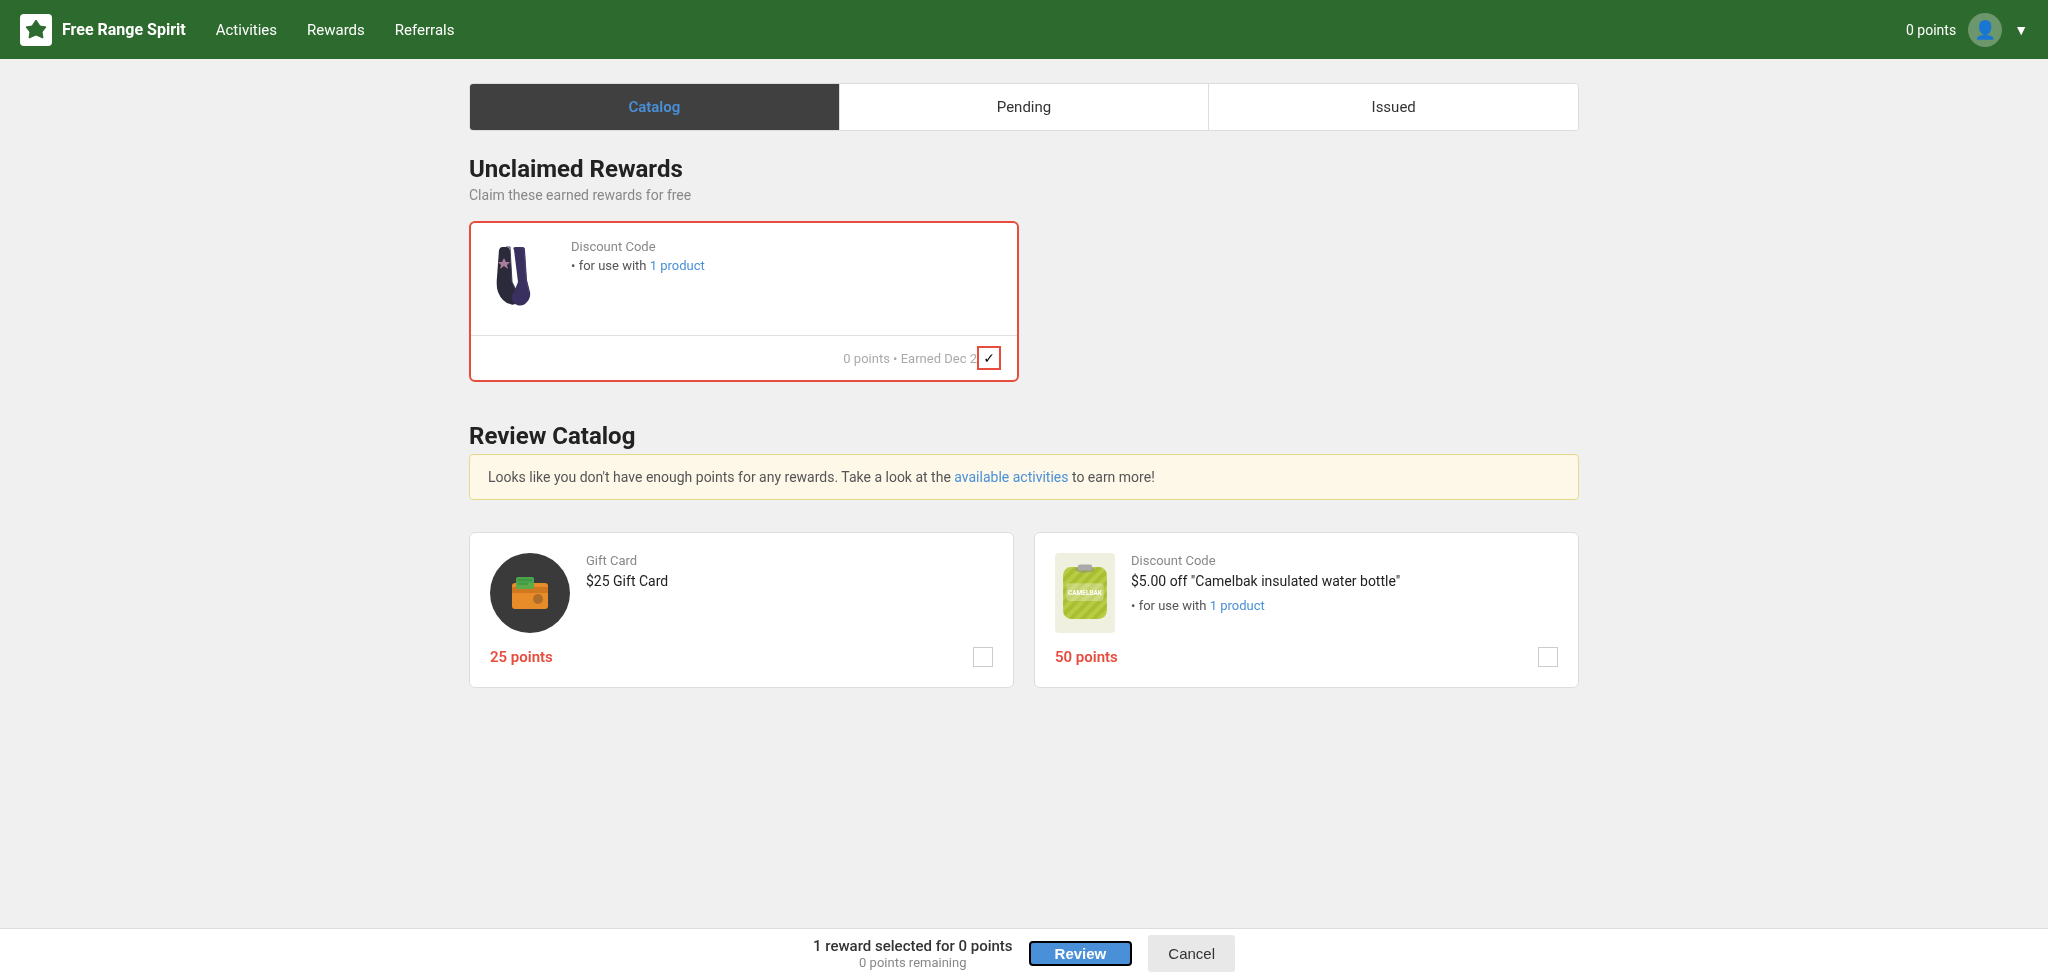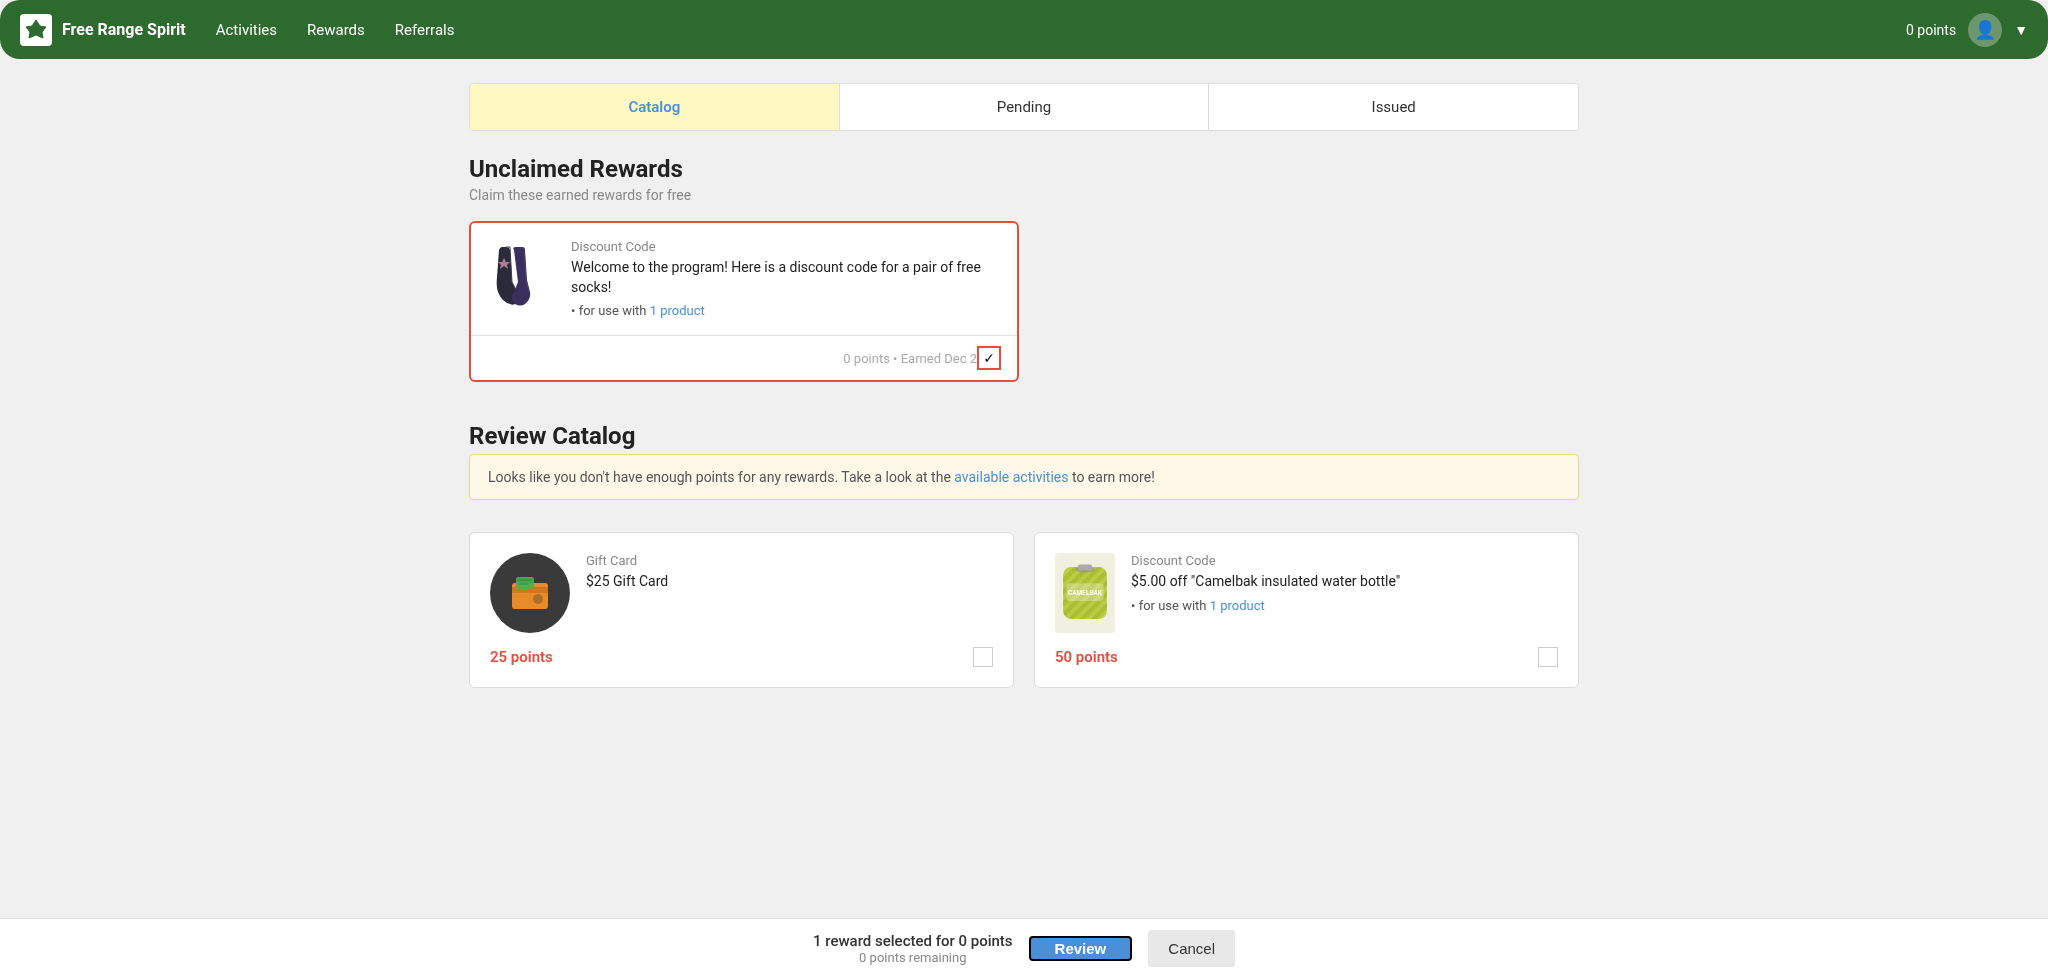--- a/index.html
+++ b/index.html
@@ -6,21 +6,20 @@
     body { font-family: -apple-system, BlinkMacSystemFont, 'Segoe UI', Roboto, sans-serif; background: #f0f0f0; min-height: 978px; }
 
     
     .navbar {
       background: #2d6a2d;
       height: 59px;
       display: flex;
       align-items: center;
       padding: 0 20px;
       color: white;
-      border-radius: 20px;
     }
     .navbar-brand {
       display: flex;
       align-items: center;
       gap: 10px;
       font-weight: 700;
       font-size: 16px;
       margin-right: 30px;
     }
     .brand-logo {
@@ -83,21 +82,21 @@
       cursor: pointer;
       font-size: 15px;
       color: #333;
       border-right: 1px solid #ddd;
       background: white;
     }
     .tab:last-child { border-right: none; }
     .tab.active {
       color: #4a90d9;
       font-weight: 600;
-      background: #fef9c3;
+      background: #404040;
     }
 
     
     .section-title {
       font-size: 24px;
       font-weight: 700;
       color: #222;
       margin-bottom: 4px;
     }
     .section-subtitle {
@@ -245,21 +244,21 @@
     }
 
     
     .footer-bar {
       position: fixed;
       bottom: 0;
       left: 0;
       right: 0;
       background: white;
       border-top: 1px solid #ddd;
-      height: 60px;
+      height: 50px;
       display: flex;
       align-items: center;
       justify-content: center;
       gap: 16px;
     }
     .footer-info { text-align: center; }
     .footer-info .summary { font-size: 15px; color: #333; font-weight: 500; }
     .footer-info .remaining { font-size: 13px; color: #888; }
     .btn-review {
       background: #4a90d9;
@@ -327,21 +326,20 @@
             <path d="M14 5 L18 5 L20 40 L25 50 Q26 52 25 54" fill="none" stroke="#3a3a5a" stroke-width="1"></path>
 
             <path d="M10 20 L12 16 L14 20 L18 20 L15 23 L16 27 L12 24 L8 27 L9 23 L6 20 Z" fill="#e0a0c0" opacity="0.7"></path>
 
             <path d="M22 8 Q20 5 24 5 L30 5 Q33 5 33 8 L35 38 L38 50 Q39 56 35 60 Q31 65 25 63 Q21 61 20 57 Q19 53 22 50 L26 40 Z" fill="#3a3060"></path>
             <path d="M28 6 L32 6 L34 38 L37 50" fill="none" stroke="#4a4070" stroke-width="1"></path>
           </svg>
         </div>
         <div class="unclaimed-card-info">
           <div class="reward-type">Discount Code</div>
-          <div class="reward-title">Welcome to the program! Here is a discount code for a pair of free socks!</div>
           <div class="reward-usage">
             <span>• </span>
             <span>for use with</span>
             <a>1 product</a>
           </div>
         </div>
       </div>
       <div class="unclaimed-card-bottom">
         <span class="reward-meta">
           <span>0 points</span>

